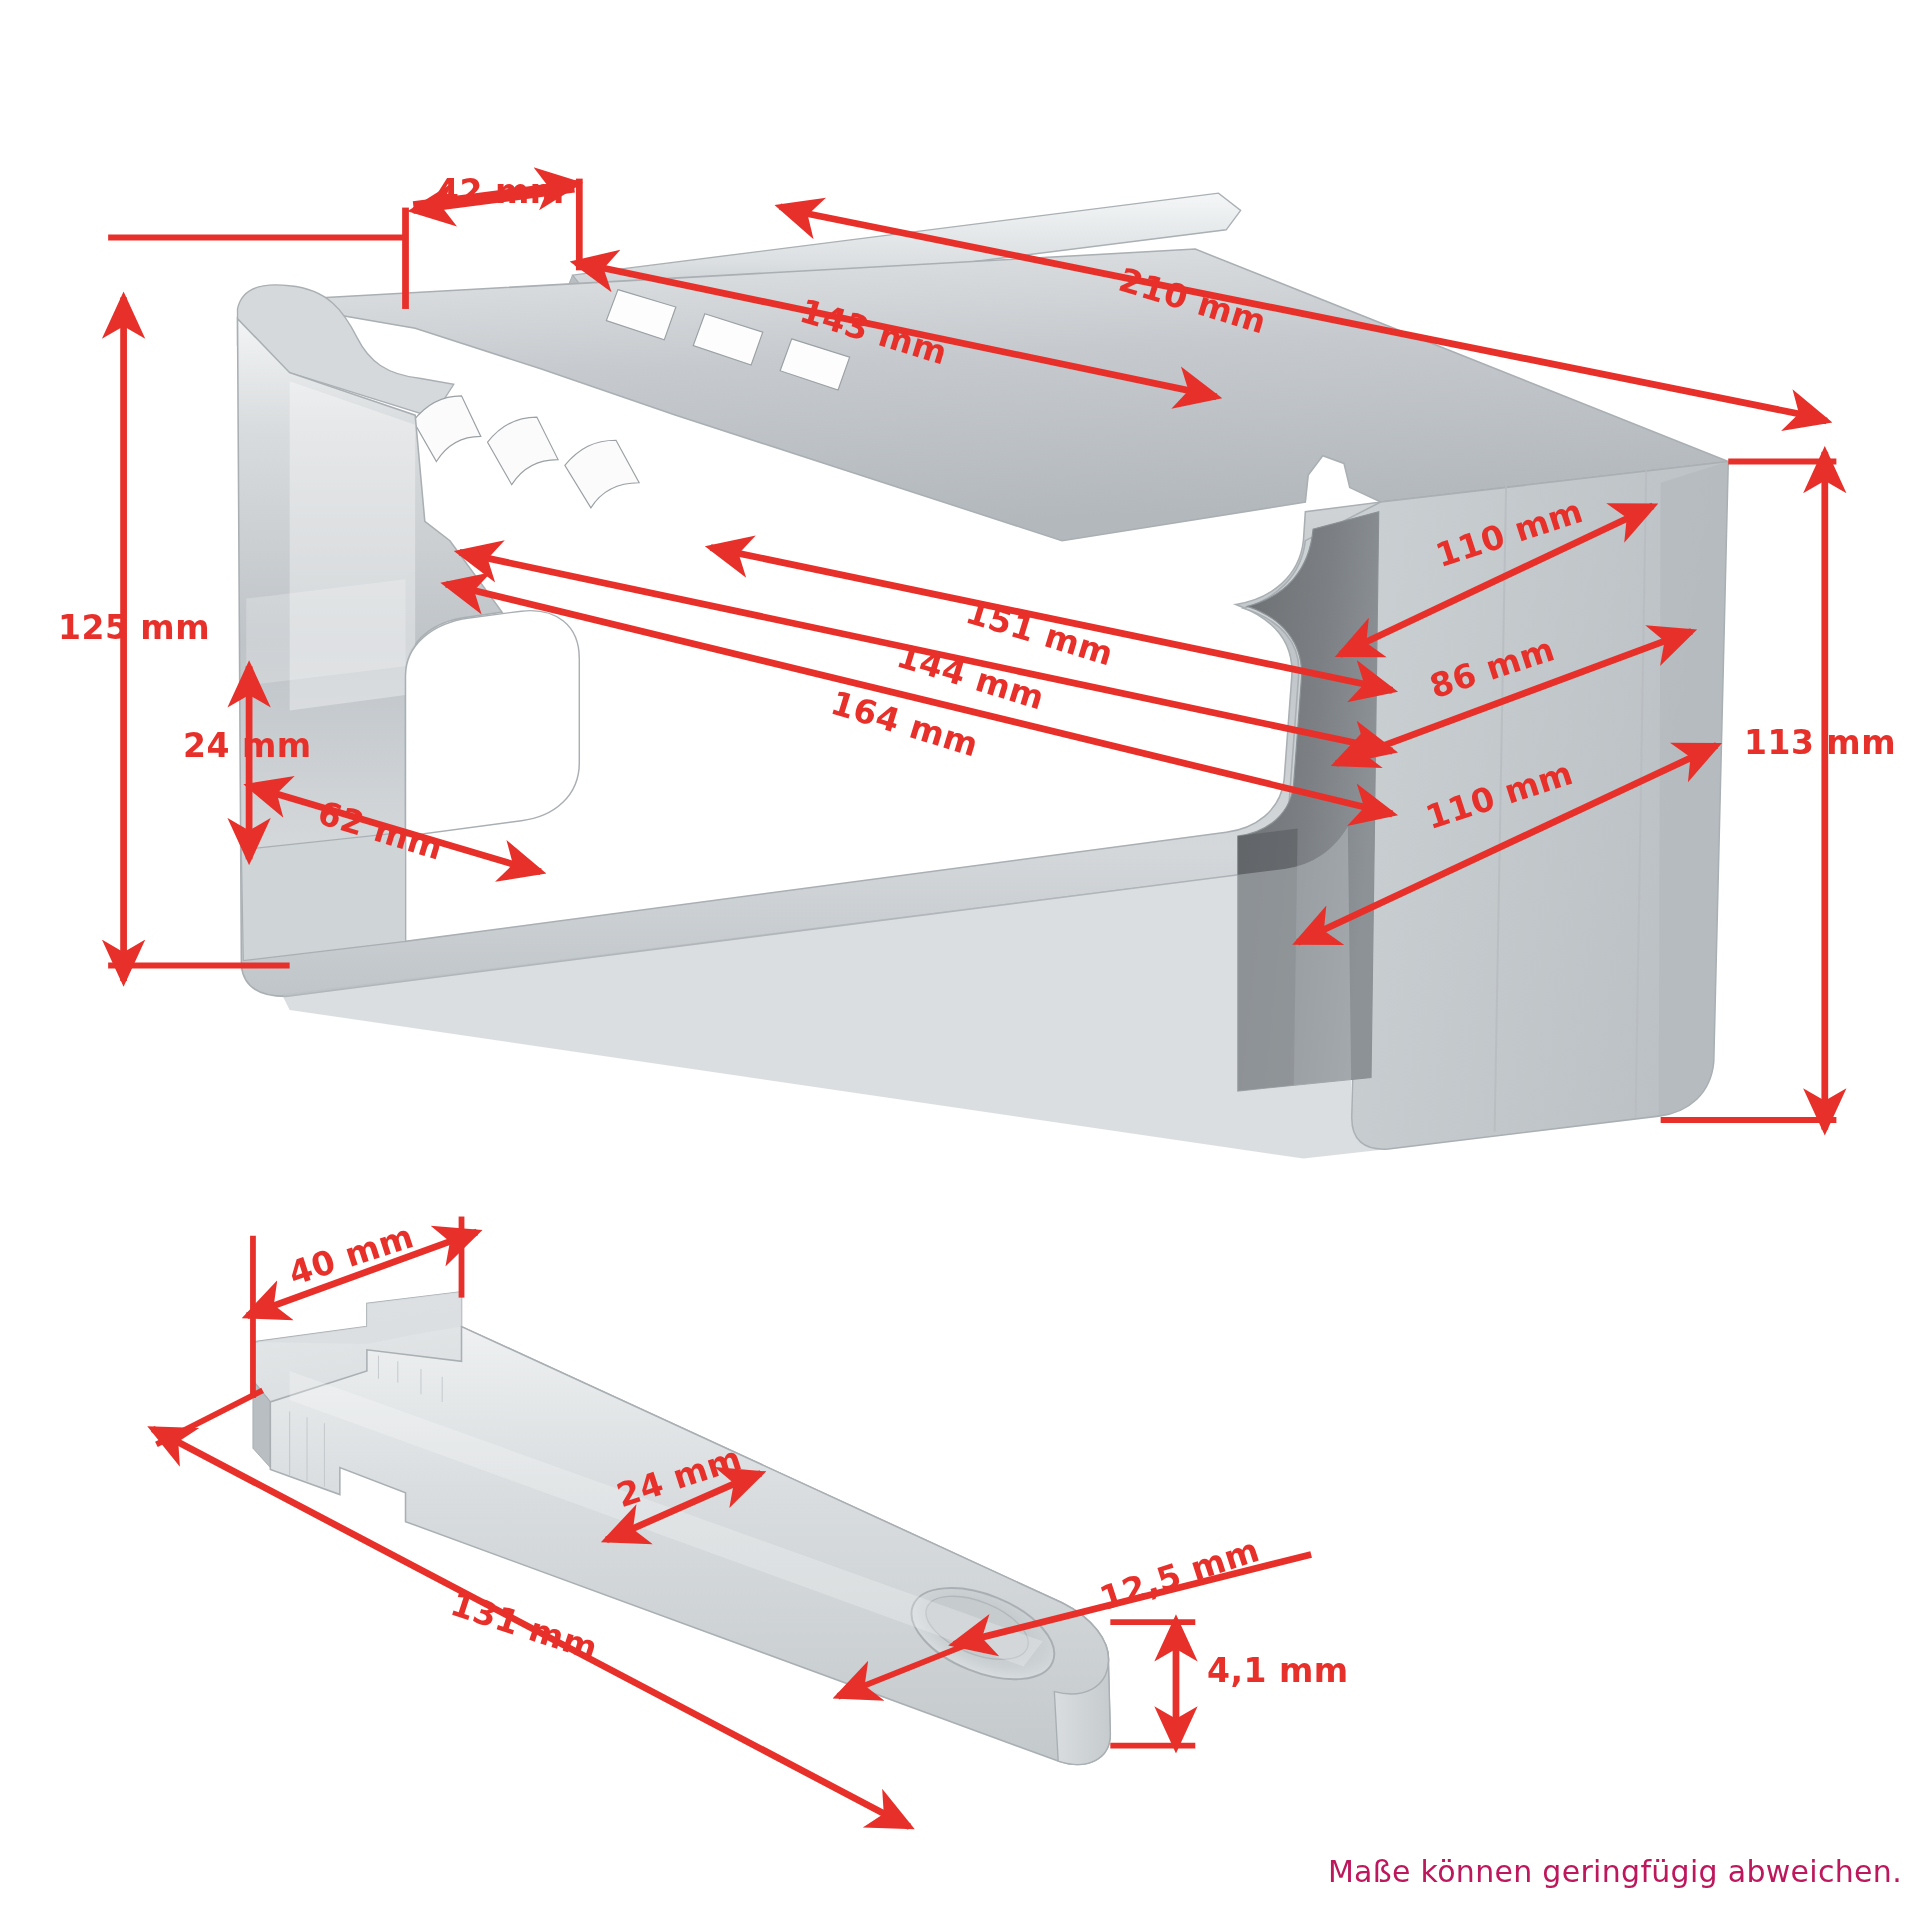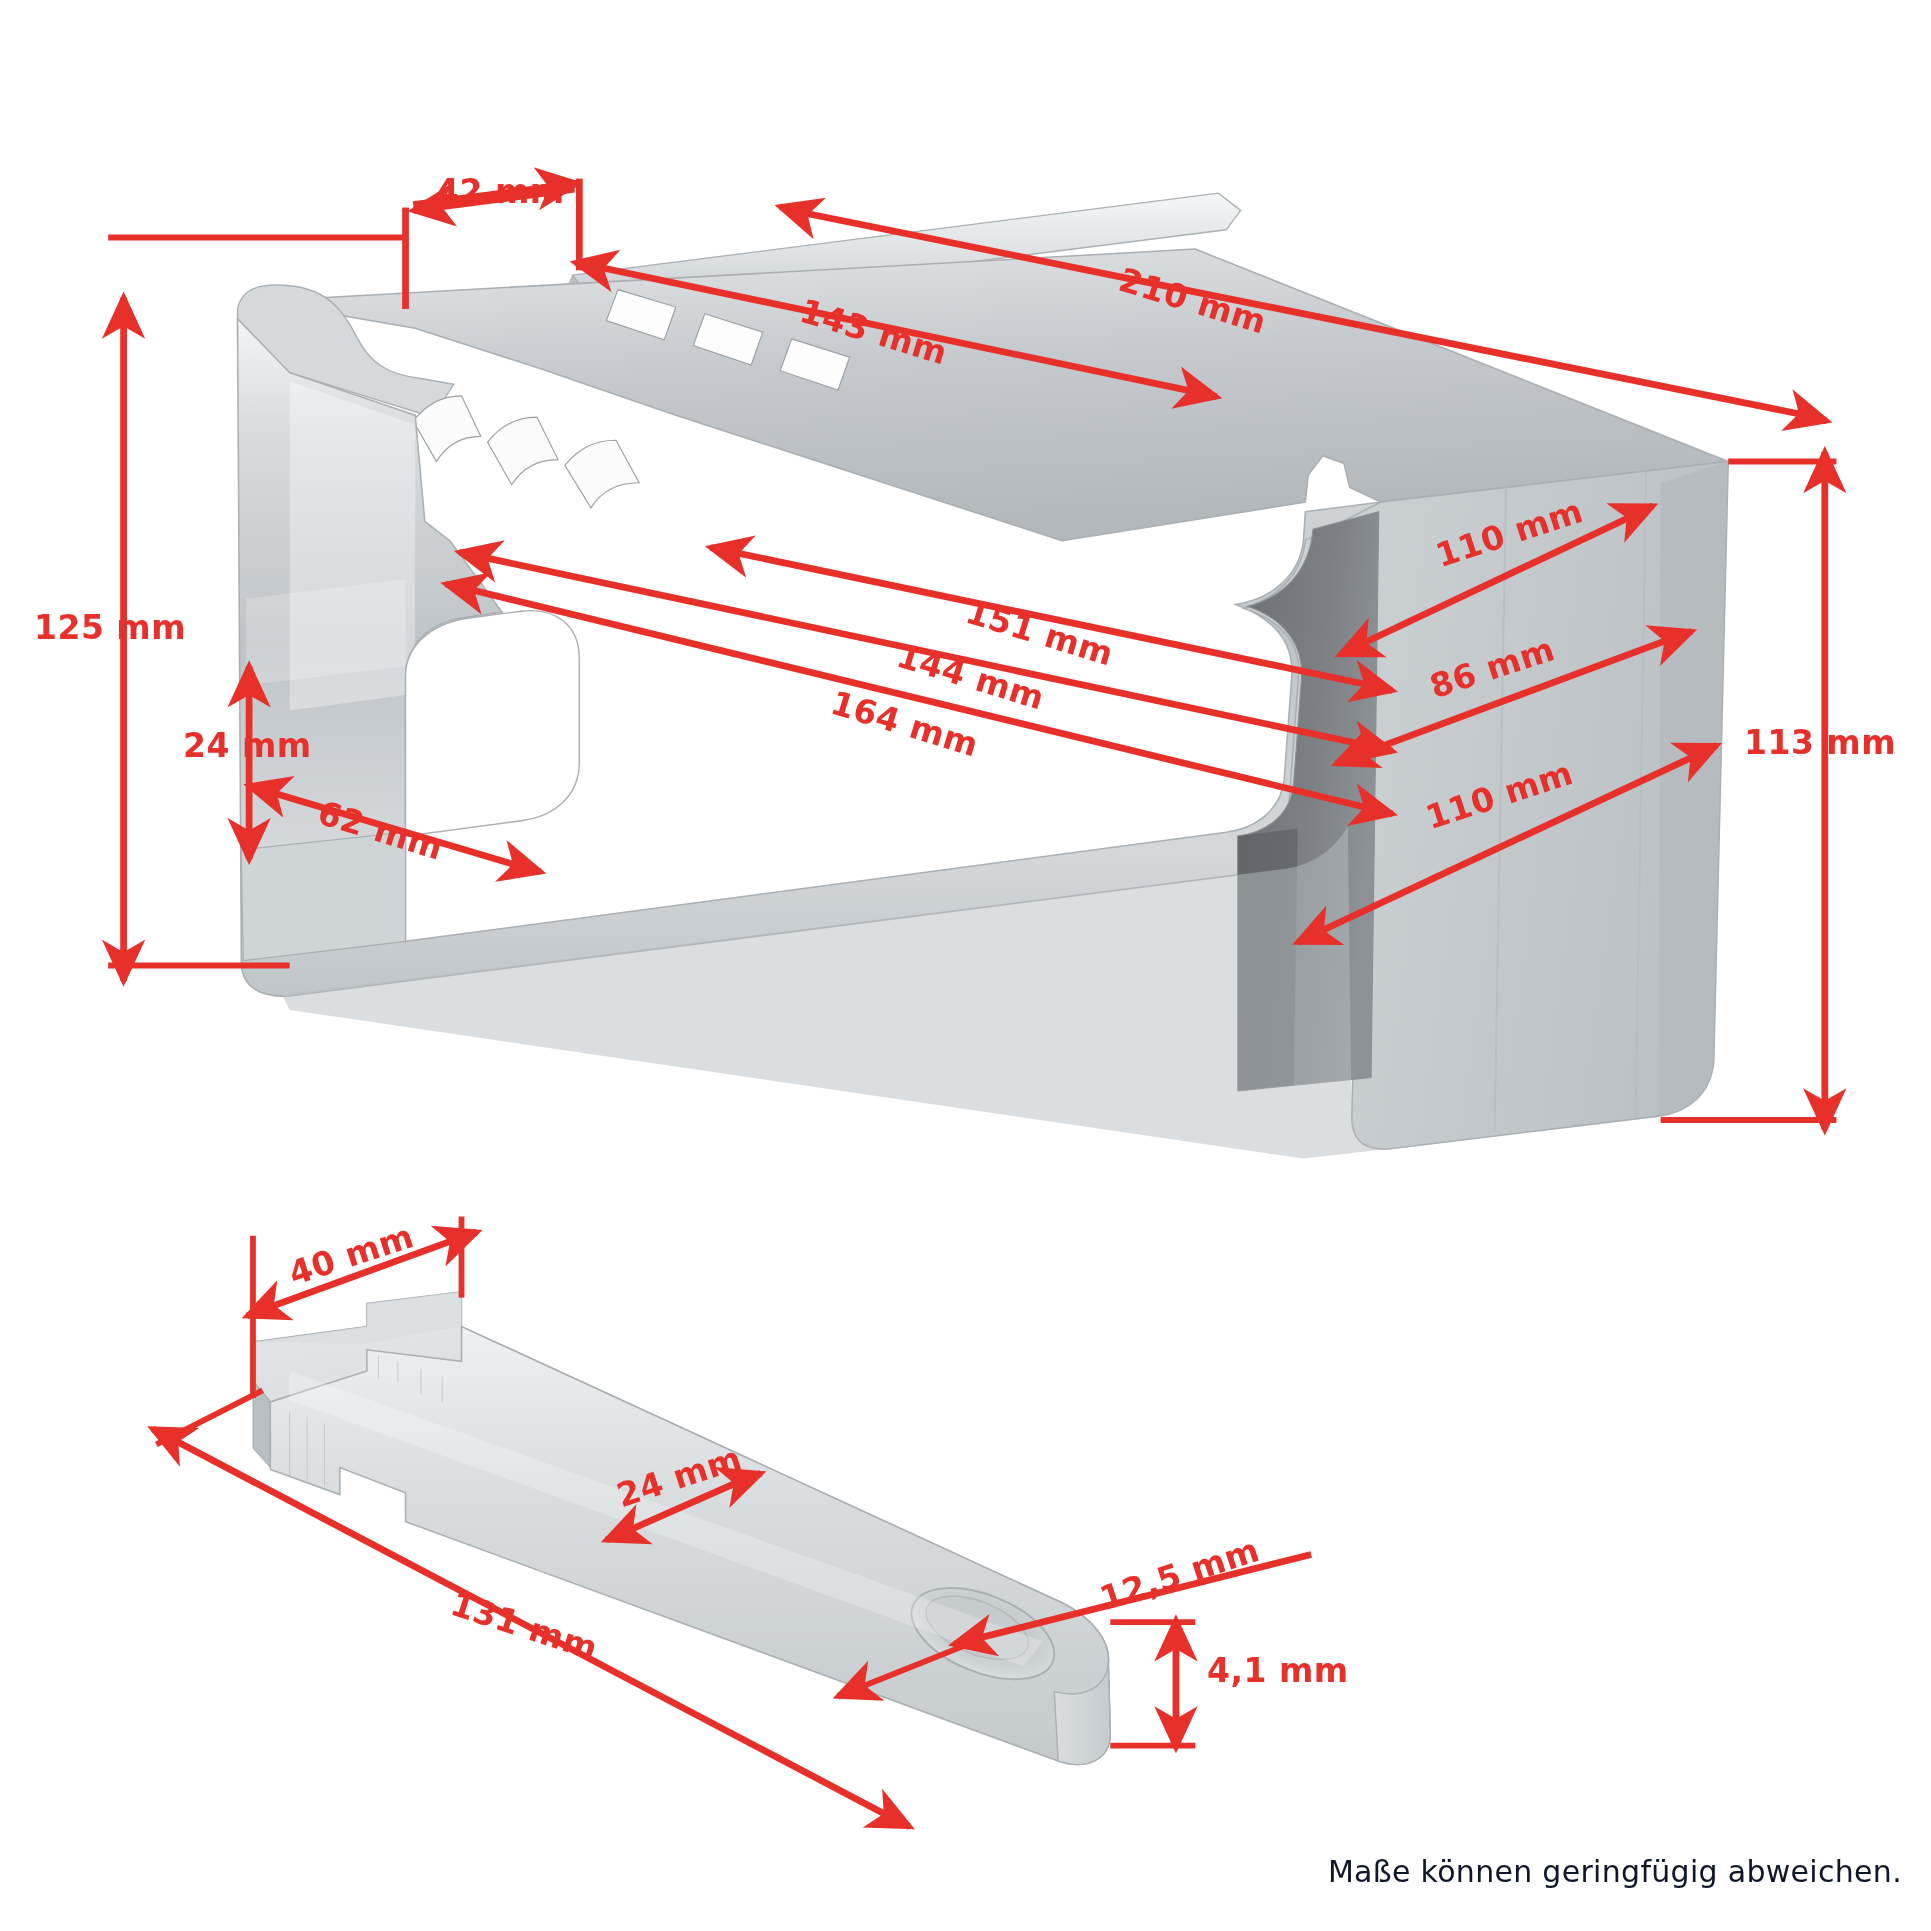--- a/index.html
+++ b/index.html
@@ -34,21 +34,21 @@
     font-size: 33px;
     letter-spacing: 0.5px;
     white-space: nowrap;
     z-index: 3;
     transform-origin: left center;
   }
   .footnote {
     position: absolute;
     right: 58px;
     bottom: 42px;
-    color: #0f172a;
+    color: #be185d;
     font-family: "DejaVu Sans", sans-serif;
     font-size: 30px;
     letter-spacing: 0.3px;
     white-space: nowrap;
     z-index: 3;
   }
 </style>
 </head>
 <body>
 
@@ -366,21 +366,21 @@
       <path d="M 1150 1808 L 1238 1808" stroke-width="6"></path>
     </g>
   </svg>
 
   <div class="dimlabel" style="left:436px; top:172px;">42 mm</div>
 
   <div class="dimlabel" style="left:1120px; top:259px; transform:rotate(17deg);">210 mm</div>
 
   <div class="dimlabel" style="left:801px; top:290px; transform:rotate(17deg);">143 mm</div>
 
-  <div class="dimlabel" style="left:34px; top:608px;">125 mm</div>
+  <div class="dimlabel" style="left:58px; top:608px;">125 mm</div>
 
   <div class="dimlabel" style="left:183px; top:726px;">24 mm</div>
 
   <div class="dimlabel" style="left:319px; top:792px; transform:rotate(17deg);">62 mm</div>
 
   <div class="dimlabel" style="left:967px; top:591px; transform:rotate(17deg);">151 mm</div>
 
   <div class="dimlabel" style="left:898px; top:635px; transform:rotate(17deg);">144 mm</div>
 
   <div class="dimlabel" style="left:832px; top:682px; transform:rotate(17deg);">164 mm</div>

